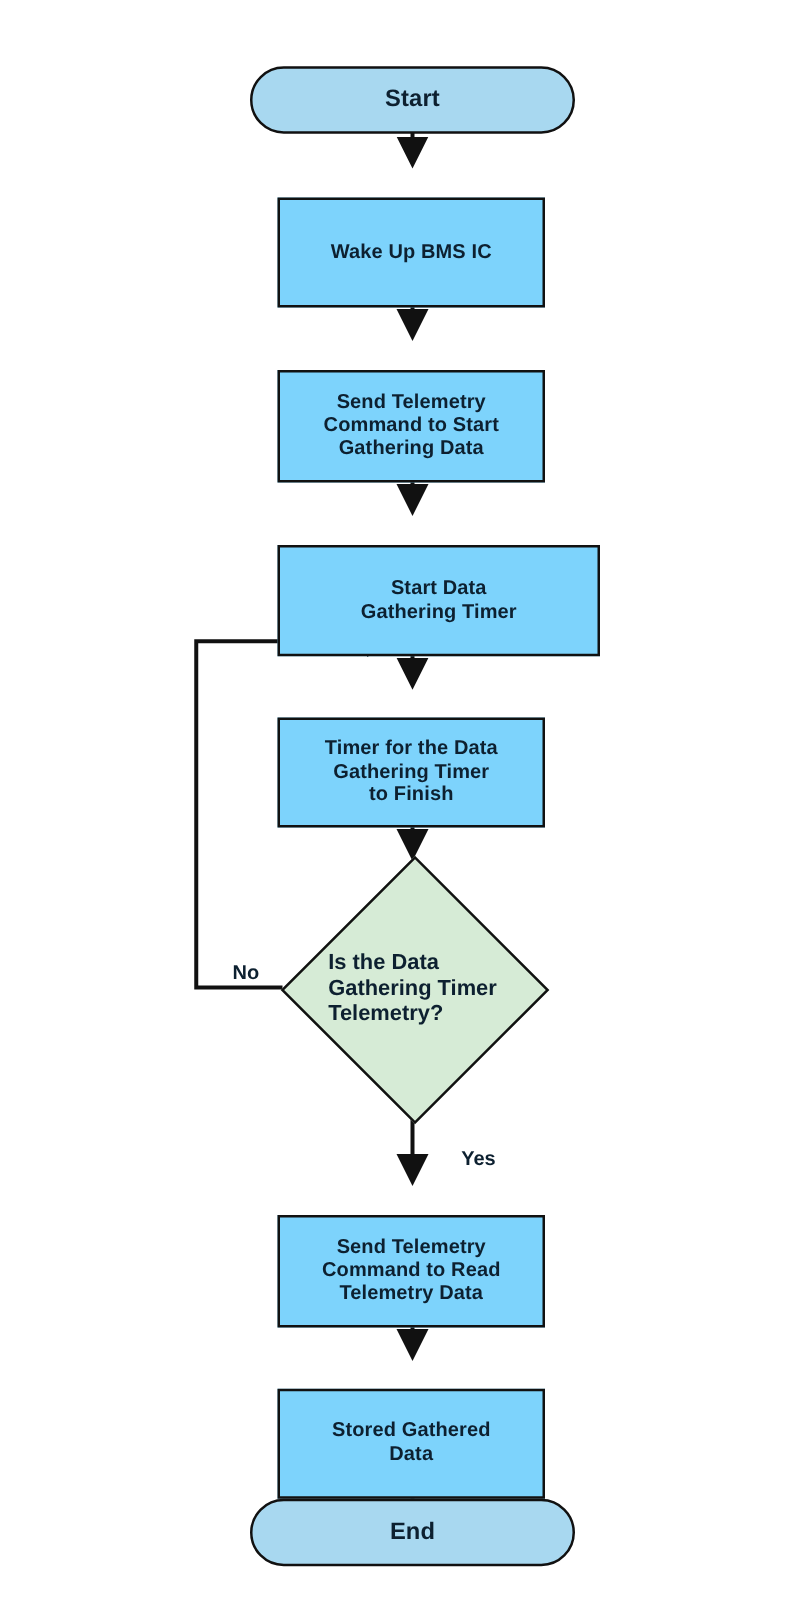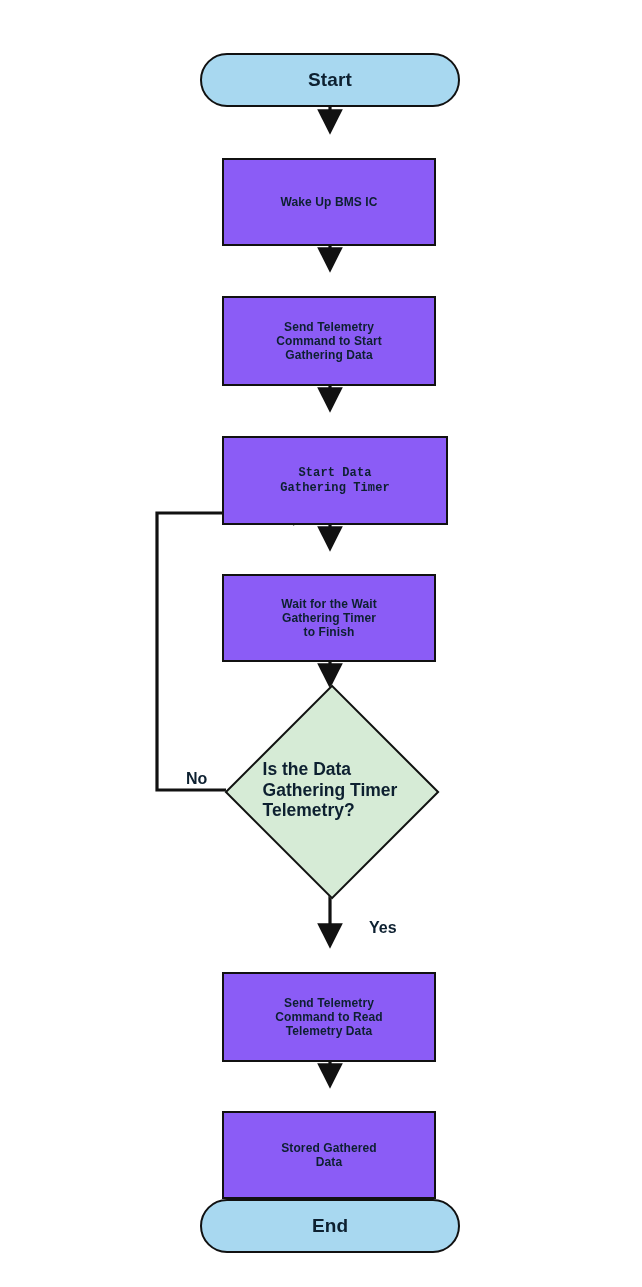--- a/index.html
+++ b/index.html
@@ -30,23 +30,23 @@
     letter-spacing: 0.1px;
     margin-top: 27px;
   }
   .terminator {
     background: #a8d8f0;
     border: 2.5px solid #111111;
     border-radius: 1000px;
     font-size: 19px;
   }
   .process {
-    background: #8b5cf6;
+    background: #7dd3fc;
     border: 2.5px solid #111111;
-    font-size: 12px;
+    font-size: 16px;
   }
   .decision-wrap {
     position: absolute;
   }
   .decision-shape {
     position: absolute;
     left: 50%;
     top: 50%;
     width: 148px;
     height: 148px;
@@ -127,30 +127,30 @@
   </div>
 
   <div class="node process multiline" style="left:222px; top:269px; width:214px; height:90px;">
     <div>
       <span>Send Telemetry</span>
       <span>Command to Start</span>
       <span>Gathering Data</span>
     </div>
   </div>
 
-  <div class="node process multiline" style="left:222px; top:409px; width:226px; height:89px;font-family:Liberation Mono, monospace;">
+  <div class="node process multiline" style="left:222px; top:409px; width:258px; height:89px;">
     <div>
       <span>Start Data</span>
       <span>Gathering Timer</span>
     </div>
   </div>
 
   <div class="node process multiline" style="left:222px; top:547px; width:214px; height:88px;">
     <div>
-      <span>Wait for the Wait</span>
+      <span>Timer for the Data</span>
       <span>Gathering Timer</span>
       <span>to Finish</span>
     </div>
   </div>
 
   <div class="decision-wrap" style="left:226px; top:686px; width:208px; height:208px;">
     <div class="decision-shape"></div>
     <div class="decision-label">
       <div>
         <span style="display:block">Is the Data</span>

